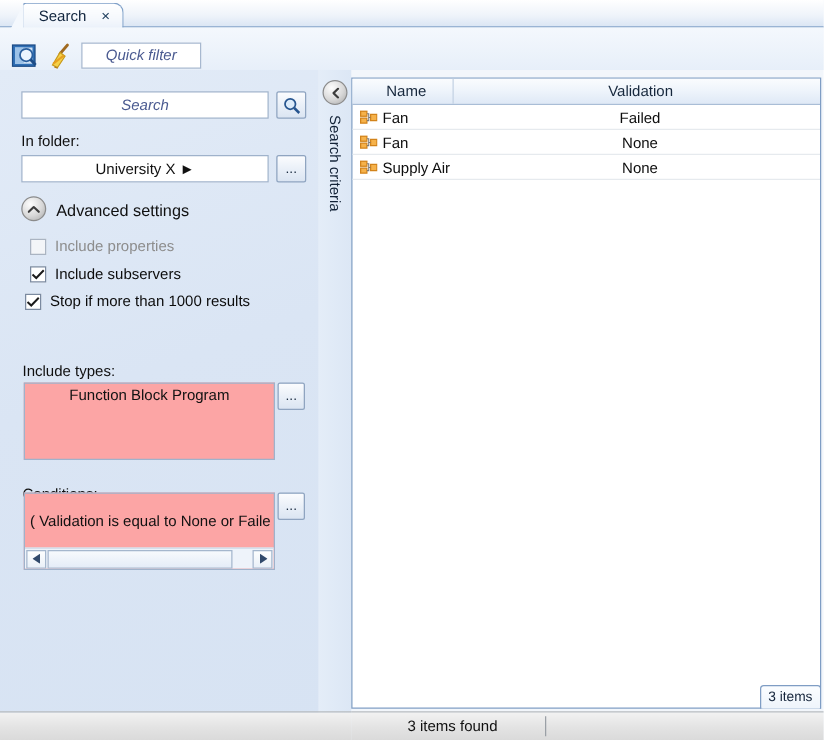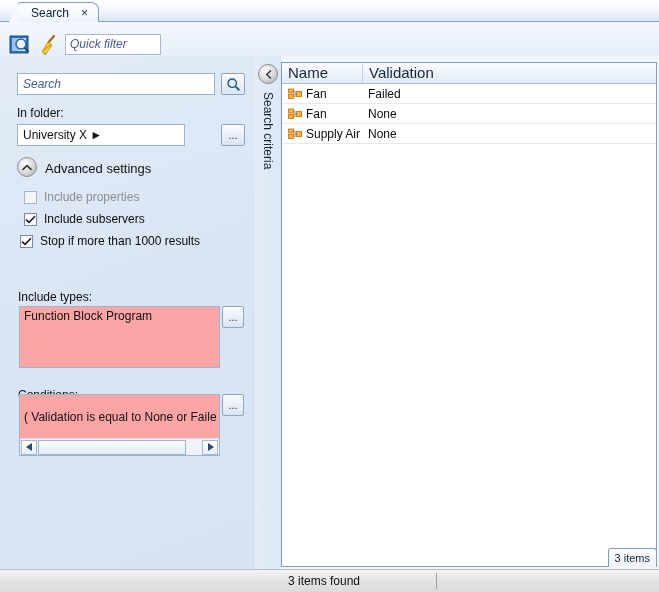--- a/index.html
+++ b/index.html
@@ -8,20 +8,21 @@
     overflow: hidden;
     font-family: "Liberation Sans", sans-serif;
     font-size: 12px;
     color: #000;
     background: #ffffff;
   }
   #app {
     position: relative;
     width: 659px; height: 592px;
     background: #f2f6fb;
+    text-align: center;
   }
 
   
   .tabstrip {
     position: absolute; left: 0; top: 0; width: 659px; height: 22px;
     background: linear-gradient(180deg,#ffffff 0%, #eef3fa 60%, #dbe6f4 100%);
     border-bottom: 1px solid #7fa0c8;
     box-sizing: border-box;
   }
   .tab {
@@ -165,21 +166,21 @@
     border: 1px solid #7f9dc4;
     box-sizing: border-box;
   }
   .thead {
     display: flex; height: 21px;
     background: linear-gradient(180deg,#fafcfe 0%,#eef4fb 48%,#dfe9f6 100%);
     border-bottom: 1px solid #a9bdd6;
     box-sizing: border-box;
   }
   .th {
-    font-size: 15px; color: #16273c; line-height: 20px; padding-left: 6px;
+    font-size: 12px; color: #16273c; line-height: 20px; padding-left: 6px;
     box-sizing: border-box; position: relative; cursor: pointer;
   }
   .th + .th { border-left: 1px solid #c3d2e4; }
   .th.col-name { width: 80px; }
   .th.col-validation { flex: 1; }
 
   .trow {
     display: flex; height: 20px; align-items: center;
     border-bottom: 1px solid #e6eaee; box-sizing: border-box; cursor: pointer;
   }
@@ -258,21 +259,21 @@
 
   <div class="btn-sq" style="left:221px; top:73px; width:24px; height:22px;">
     <svg width="15" height="15" viewBox="0 0 15 15">
       <circle cx="6.2" cy="6.2" r="4.2" fill="#dcebfa" stroke="#27558f" stroke-width="1.4"></circle>
       <line x1="9.4" y1="9.4" x2="13.4" y2="13.4" stroke="#27558f" stroke-width="2"></line>
     </svg>
   </div>
 
   <div class="lbl" style="left:17px; top:106px;">In folder:</div>
 
-  <div class="field" style="left:17px; top:124px; width:168px; height:22px;">University X ►</div>
+  <div class="field" style="left:17px; top:124px; width:198px; height:22px;">University X ►</div>
 
   <div class="btn-sq" style="left:221px; top:124px; width:24px; height:22px;">
     <span class="dots">...</span>
   </div>
 
   <div class="round-btn" style="left:17px; top:157px;">
     <svg width="10" height="7" viewBox="0 0 10 7">
       <path d="M1 5.4 L5 1.6 L9 5.4" fill="none" stroke="#3c3c3c" stroke-width="1.7" stroke-linecap="round" stroke-linejoin="round"></path>
     </svg>
   </div>

